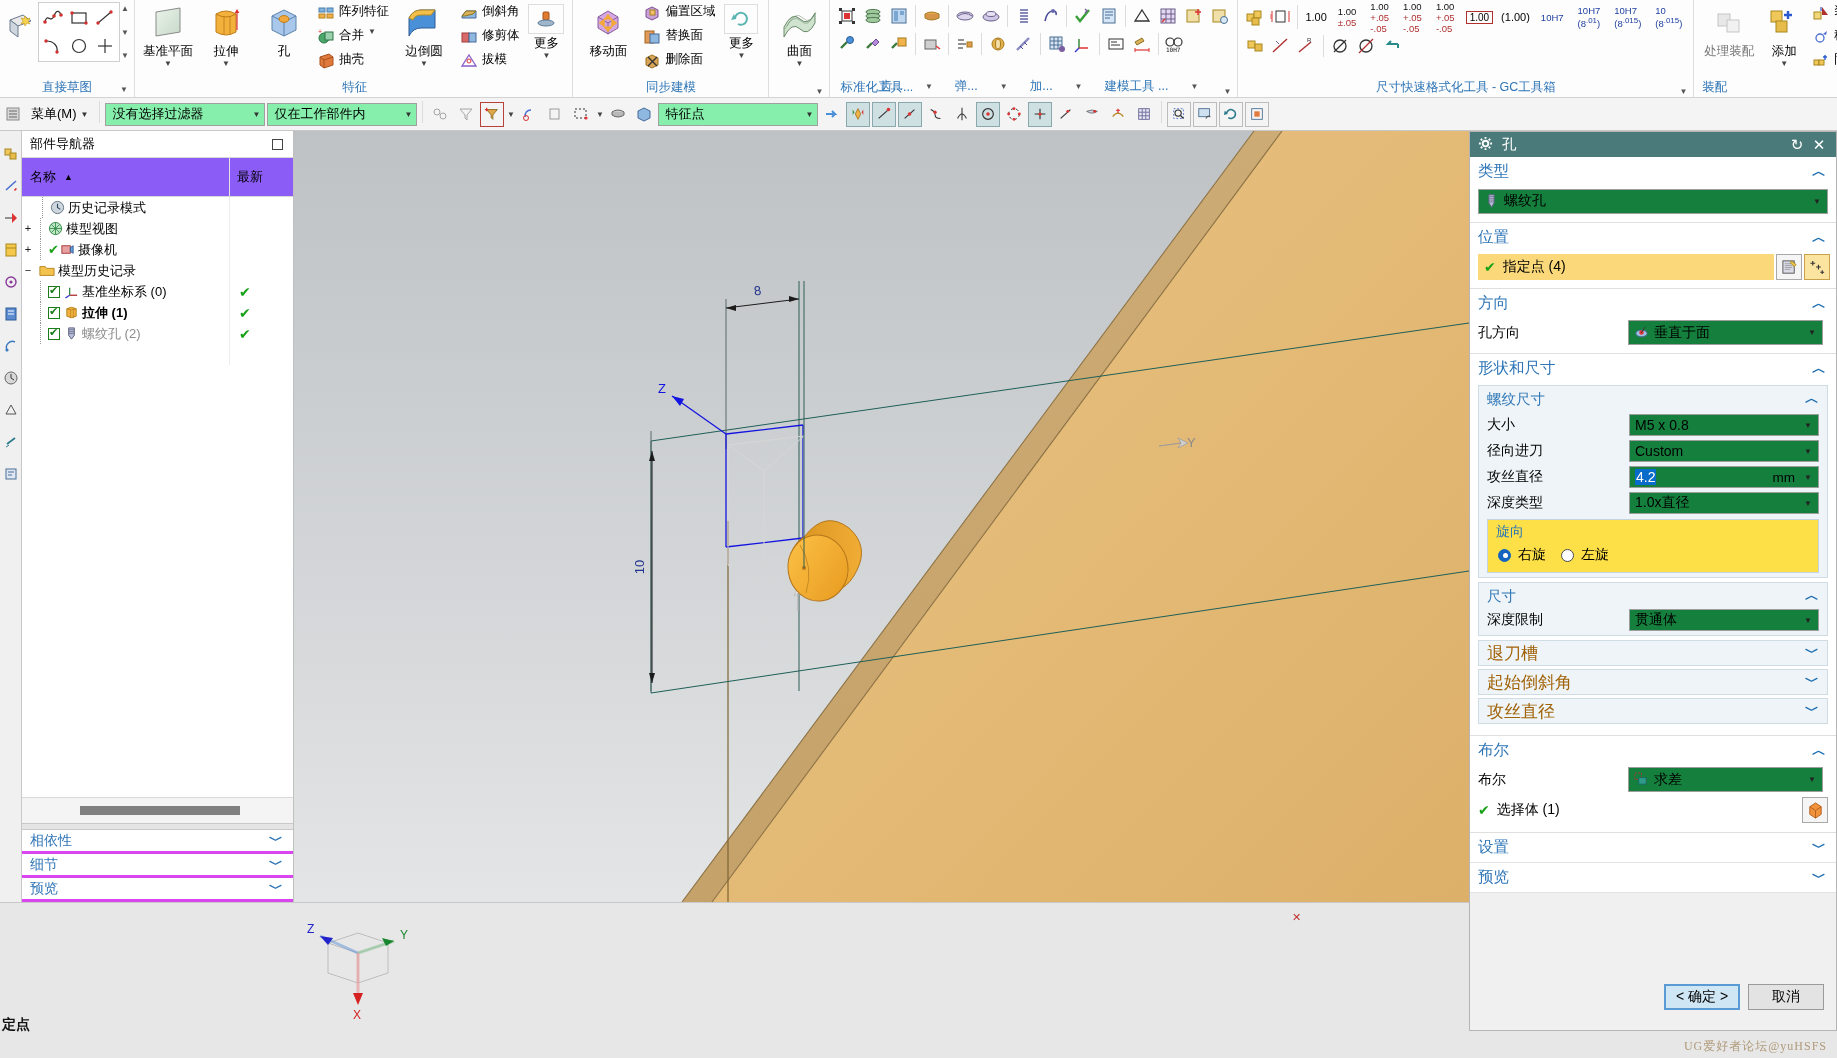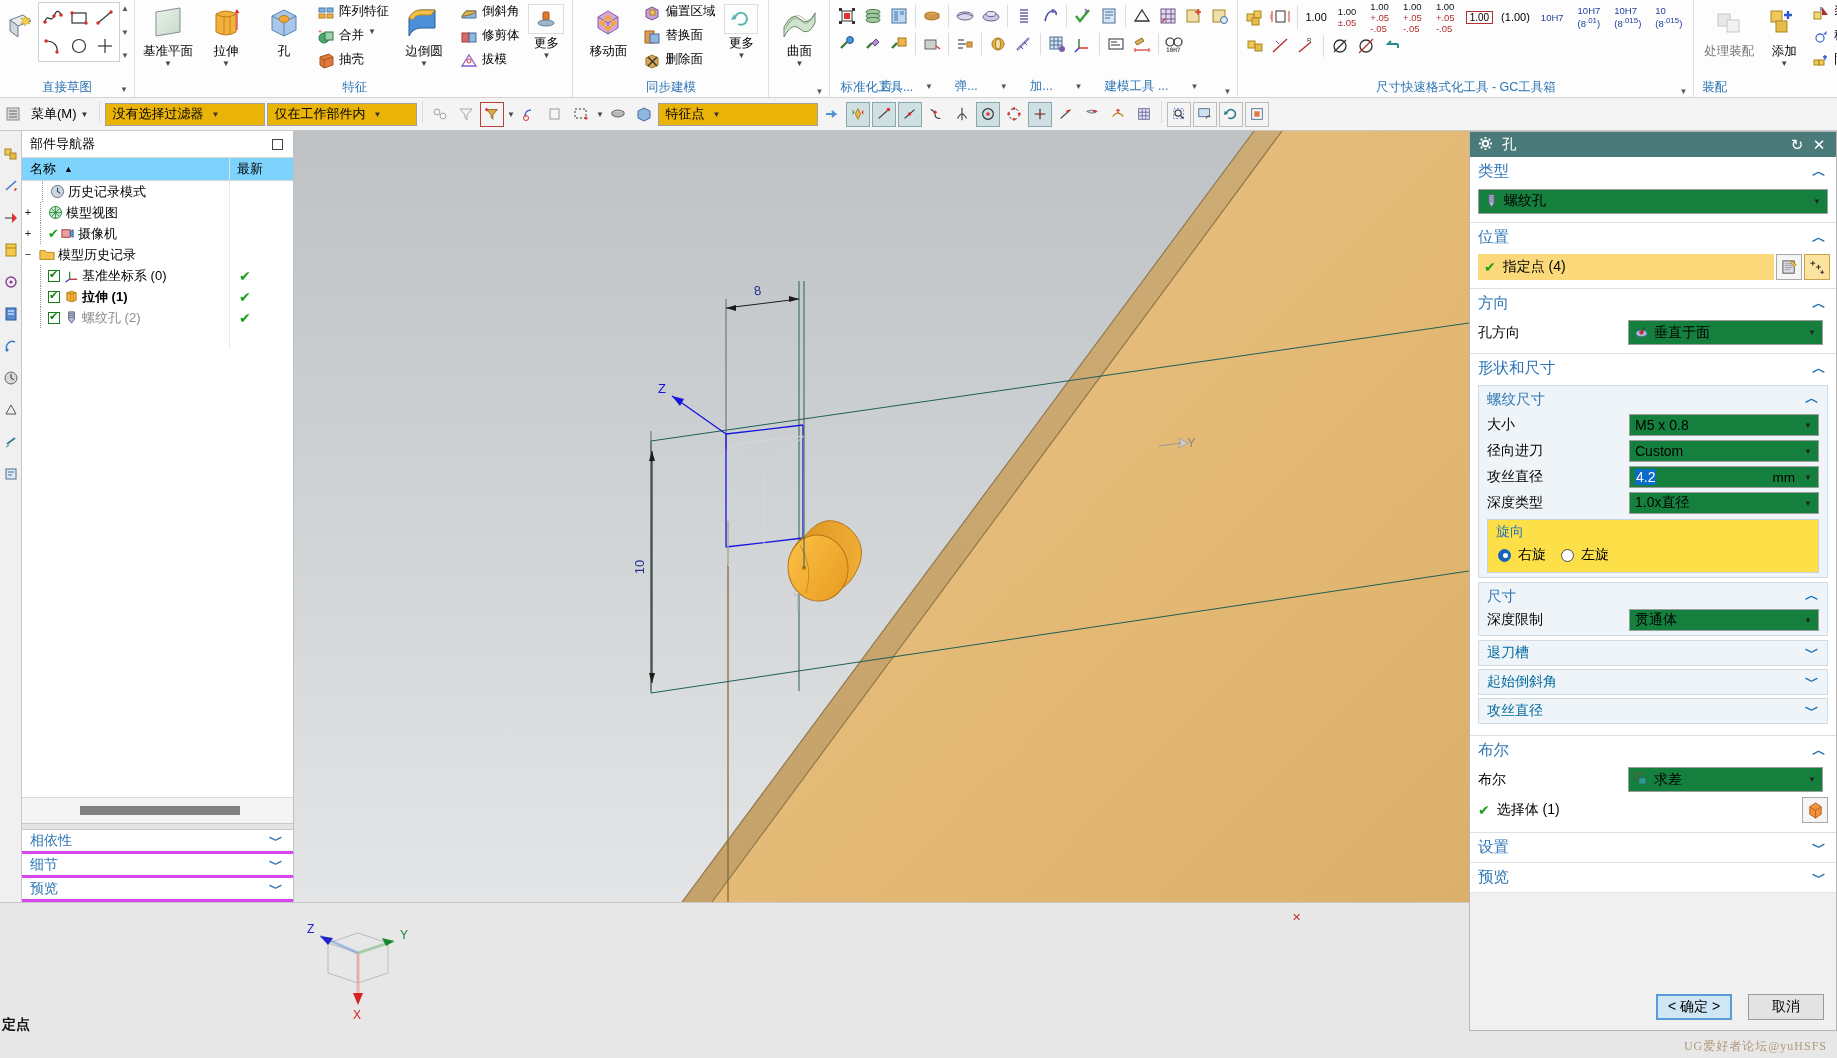--- a/index.html
+++ b/index.html
@@ -53,22 +53,22 @@
   .dimbox { border:1px solid #b03030; padding:0 3px; font-size:10px; }
 
   
   .selbar {
     position:absolute; left:0; top:98px; width:1837px; height:33px;
     background:#f4f4f4; border-bottom:1px solid #c8c8c8;
     display:flex; align-items:center; padding:0 3px; gap:2px; overflow:hidden;
   }
   .menu-btn { display:flex; align-items:center; gap:4px; padding:2px 6px; font-size:13px; cursor:default; }
   .combo {
-    height:23px; border:1px solid #a0a0a0; background:#eab308;
-    display:flex; align-items:center; 
+    height:23px; border:1px solid #a0a0a0; background:#86efac;
+    display:flex; align-items:center; justify-content:space-between;
     padding:0 4px 0 6px; font-size:13px; cursor:default;
   }
   .combo .arw { font-size:8px; color:#333; margin-left:8px; }
   .tbtn { width:24px; height:25px; display:flex; align-items:center; justify-content:center; cursor:default; }
   .tbtn.sel { background:#cfe0e3; border:1px solid #8aa9ad; }
   .tbtn.redframe { border:1px solid #b8413b; }
   .tbtn.box { border:1px solid #bcbcbc; }
   .mini-car { font-size:8px; color:#444; width:9px; text-align:center; }
 
   
@@ -79,21 +79,21 @@
   }
   .rail .ri { width:18px; height:18px; display:flex; align-items:center; justify-content:center; cursor:default; }
 
   
   .pnav {
     position:absolute; left:22px; top:131px; width:272px; height:771px;
     background:#fff; border-right:1px solid #c0c0c0; display:flex; flex-direction:column;
   }
   .pnav-hdr { height:26px; display:flex; align-items:center; justify-content:space-between; padding:0 10px 0 8px; font-size:13px; }
   .pnav-hdr .sq { width:11px; height:11px; border:1.5px solid #444; }
-  .tbl-hdr { display:flex; height:24px; border-top:1px solid #d7d7d7; border-bottom:1px solid #d7d7d7; background:#7dd3fc; font-size:13px;text-align:right; }
+  .tbl-hdr { display:flex; height:40px; border-top:1px solid #d7d7d7; border-bottom:1px solid #d7d7d7; background:#8b5cf6; font-size:13px;text-align:right; }
   .tbl-hdr .c1 { flex:1; display:flex; align-items:center; padding-left:8px; gap:8px; border-right:1px solid #e2e2e2; }
   .tbl-hdr .c2 { width:63px; display:flex; align-items:center; padding-left:7px; }
   .tree { flex:0 0 auto; }
   .trow { display:flex; height:21px; align-items:center; font-size:13px; }
   .trow .c1 { flex:1; display:flex; align-items:center; border-right:1px solid #ececec; height:21px; overflow:hidden; white-space:nowrap; }
   .trow .c2 { width:63px; display:flex; align-items:center; justify-content:flex-start; padding-left:9px; height:21px; }
   .twist { width:12px; text-align:center; font-size:11px; color:#222; line-height:9px; }
   .dots { width:14px; height:21px; display:flex; align-items:center; justify-content:center; }
   .dots:before { content:''; display:block; width:1px; height:21px; border-left:1px dotted #999; }
   .cbx { width:12px; height:12px; border:1.3px solid #1a7d1a; background:#fff; margin-right:4px; position:relative; flex:0 0 auto; }
@@ -169,24 +169,24 @@
   .subsec2 .sec-hdr { height:24px; }
   .subsec2 .sec-hdr .title { font-size:14px; }
   .radio-row { display:flex; align-items:center; gap:7px; padding:2px 8px 4px 10px; font-size:14px; }
   .rad { width:13px; height:13px; border-radius:50%; border:1.4px solid #4a4a4a; background:#fff; position:relative; display:inline-block; }
   .rad.on { border-color:#1565c0; background:#1565c0; }
   .rad.on:after { content:''; position:absolute; left:3.5px; top:3.5px; width:5px; height:5px; border-radius:50%; background:#fff; }
   .collapsed-bar {
     margin:3px 8px; border:1px solid #cfdce4; background:#eef4f7; height:26px;
     display:flex; align-items:center; justify-content:space-between; padding:0 8px; cursor:default;
   }
-  .collapsed-bar .title { color:#0369a1; font-size:14px; }
+  .collapsed-bar .title { color:#a16207; font-size:17px; }
   .collapsed-bar .cv { color:#1f6fb2; font-size:14px; font-weight:bold; }
   .sec-plain { background:#fff; border-bottom:1px solid #e3e3e3; }
-  .dlg-footer { height:46px; background:#f0f0f0; display:flex; align-items:center; justify-content:flex-end; padding:0 12px; gap:16px; flex:0 0 auto; }
+  .dlg-footer { height:46px; background:#f0f0f0; display:flex; align-items:flex-start; justify-content:flex-end; padding:0 12px; gap:8px; flex:0 0 auto; }
   .btn { height:26px; min-width:76px; border:1px solid #9a9a9a; background:#e3e3e3; font-size:14px;
          display:flex; align-items:center; justify-content:center; cursor:default; }
   .btn.primary { background:#cfe6f5; border:2px solid #5b9bd5; }
 </style>
 </head>
 <body>
 
 <div id="app">
 
   <div class="ribbon">

